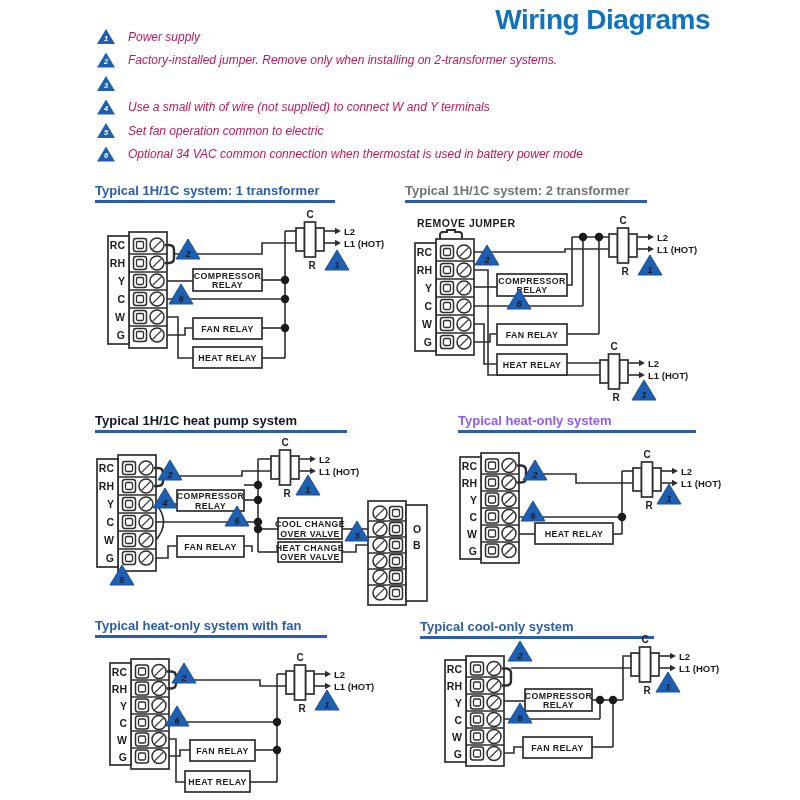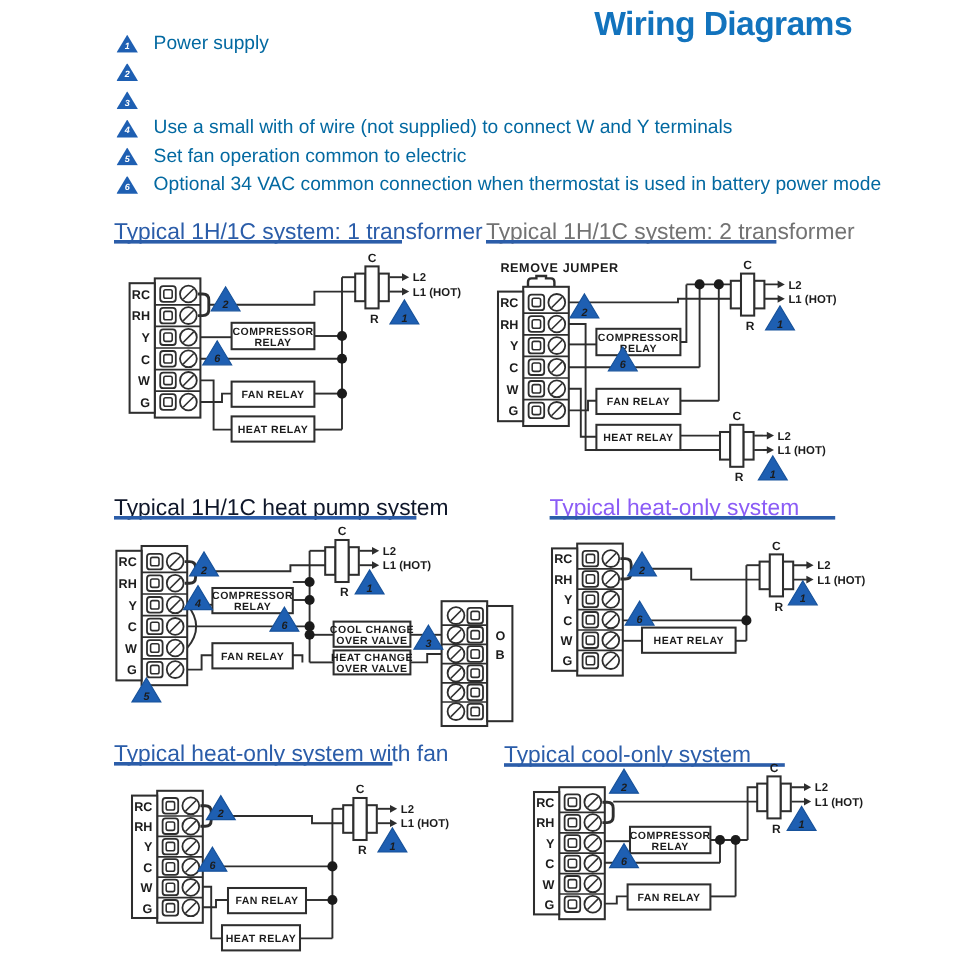--- a/index.html
+++ b/index.html
@@ -6,42 +6,43 @@
   .page{position:relative;width:796px;height:800px;background:#ffffff;overflow:hidden;
         font-family:"Liberation Sans",sans-serif;}
   #page-title{position:absolute;top:4px;right:86px;font-size:28px;font-weight:bold;
         letter-spacing:-0.5px;}
   #legend{position:absolute;left:97px;top:29px;display:flex;flex-direction:column;gap:8.5px;}
   .legend-row{display:flex;align-items:center;gap:13px;height:15px;}
   .tri{position:relative;width:18px;height:15px;flex:0 0 18px;
         clip-path:polygon(50% 0,100% 100%,0 100%);}
   .tri b{position:absolute;left:0;right:0;top:4.5px;text-align:center;font-size:7.5px;
         font-style:italic;color:#fff;}
-  .legend-text{font-size:16px;color:#0369a1;white-space:nowrap;}
-  .heading{position:absolute;font-size:19px;font-weight:normal;white-space:nowrap;}
+  .legend-text{font-size:12px;color:#be185d;white-space:nowrap;font-style:italic;}
+  .heading{position:absolute;font-size:13px;font-weight:bold;white-space:nowrap;}
   .heading-rule{position:absolute;height:3px;}
   #schematic{position:absolute;left:0;top:0;}
   svg text{font-family:"Liberation Sans",sans-serif;fill:#1c1c1c;}
 </style>
 </head>
 <body>
 
 <div class="page">
   <div id="page-title" style="color: rgb(18, 115, 189);">Wiring Diagrams</div>
   <div id="legend">
       <div class="legend-row">
         <span class="tri" style="background: rgb(30, 95, 178);">
           <b>1</b>
         </span>
         <span class="legend-text">Power supply</span>
       </div>
       <div class="legend-row">
         <span class="tri" style="background: rgb(30, 95, 178);">
           <b>2</b>
         </span>
+        <span class="legend-text">Factory-installed jumper. Remove only when installing on 2-transformer systems.</span>
       </div>
       <div class="legend-row">
         <span class="tri" style="background: rgb(30, 95, 178);">
           <b>3</b>
         </span>
       </div>
       <div class="legend-row">
         <span class="tri" style="background: rgb(30, 95, 178);">
           <b>4</b>
         </span>

